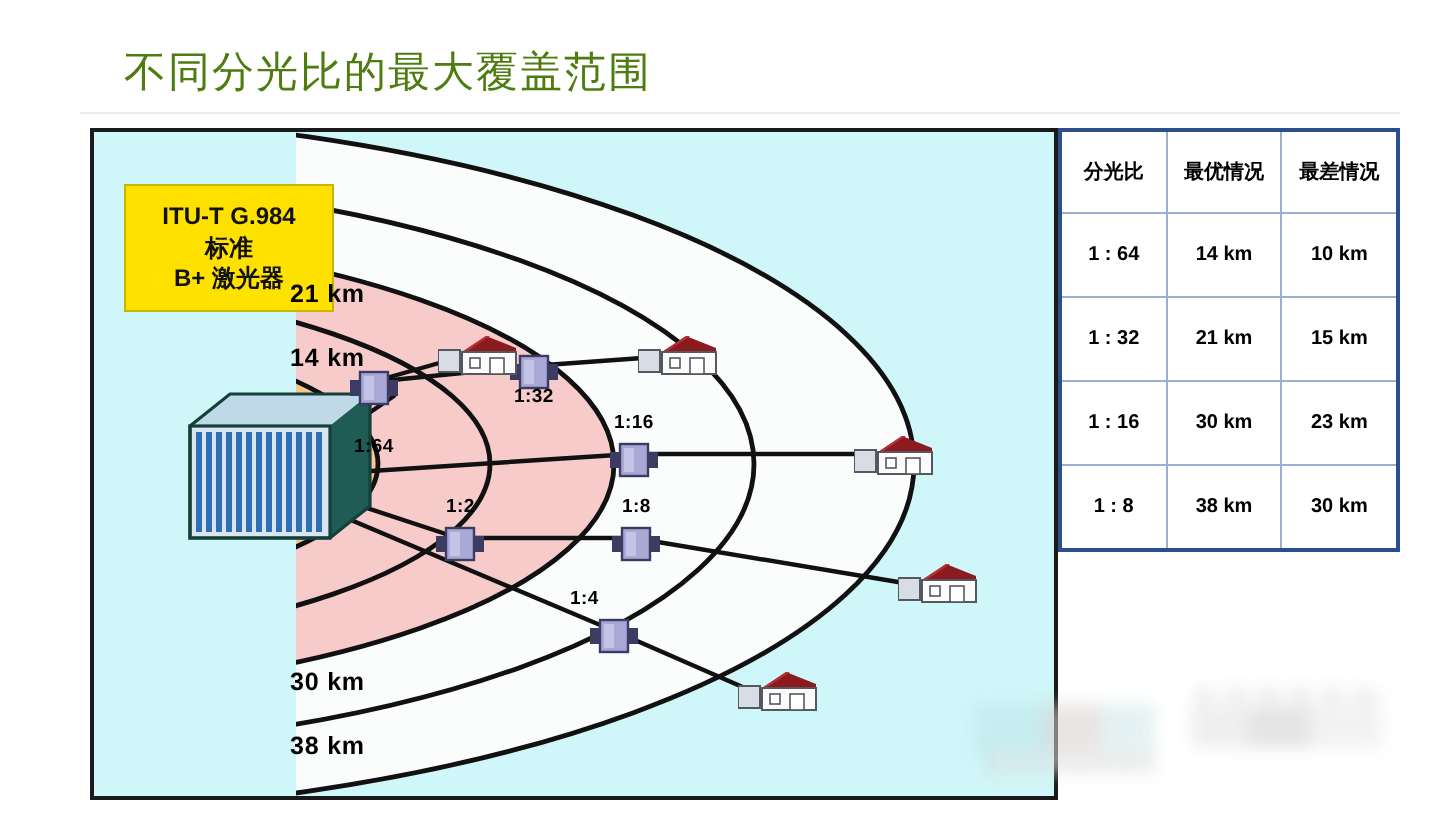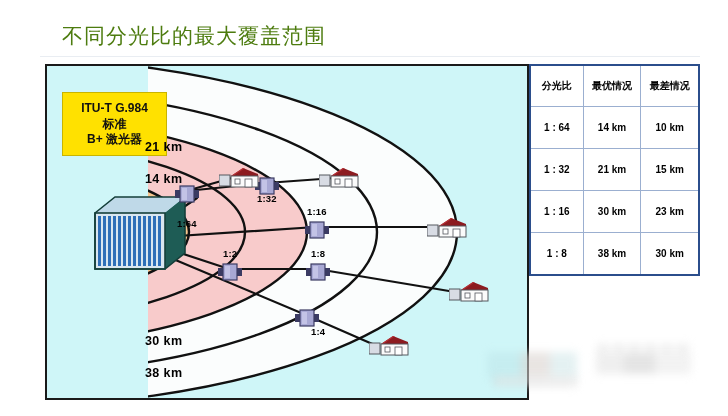--- a/index.html
+++ b/index.html
@@ -278,21 +278,21 @@
       <rect x="20" y="6" width="5" height="8" fill="#3B3B63"></rect>
     <rect x="6" y="2" width="14" height="16" fill="#A8A8D4" stroke="#3B3B63" stroke-width="1.2"></rect>
     <rect x="8" y="4" width="5" height="12" fill="#C3C3E6"></rect>
   </svg>
 
   <div class="splitter-label" style="left:130px; top:104px;margin-top:48px;">1:64</div>
   <div class="splitter-label" style="left:210px; top: 88px; margin-top: 39px;">1:32</div>
   <div class="splitter-label" style="left:260px; top:140px;">1:16</div>
   <div class="splitter-label" style="left:264px; top:182px;">1:8</div>
   <div class="splitter-label" style="left:176px; top:182px;">1:2</div>
-  <div class="splitter-label" style="left:264px; top:228px;margin-top:32px;">1:4</div>
+  <div class="splitter-label" style="left:238px; top:228px;">1:4</div>
 
   <svg class="house-node" style="left:172px; top:100px;" width="40" height="24" viewBox="0 0 40 24">
     <rect x="0" y="9" width="11" height="11" fill="#D8DCE4" stroke="#55585F" stroke-width="1"></rect>
     <polygon points="12,10 24,2 39,8 39,10" fill="#8C1B20"></polygon>
     <polygon points="12,10 24,2 26,2 14,10" fill="#B73036"></polygon>
     <rect x="12" y="10" width="27" height="11" fill="#FBFBFB" stroke="#55585F" stroke-width="1"></rect>
     <rect x="16" y="13" width="5" height="5" fill="#FFFFFF" stroke="#55585F" stroke-width="0.8"></rect>
     <rect x="26" y="13" width="7" height="8" fill="#FFFFFF" stroke="#55585F" stroke-width="0.8"></rect>
   </svg>
   <svg class="house-node" style="left:272px; top:100px;" width="40" height="24" viewBox="0 0 40 24">

